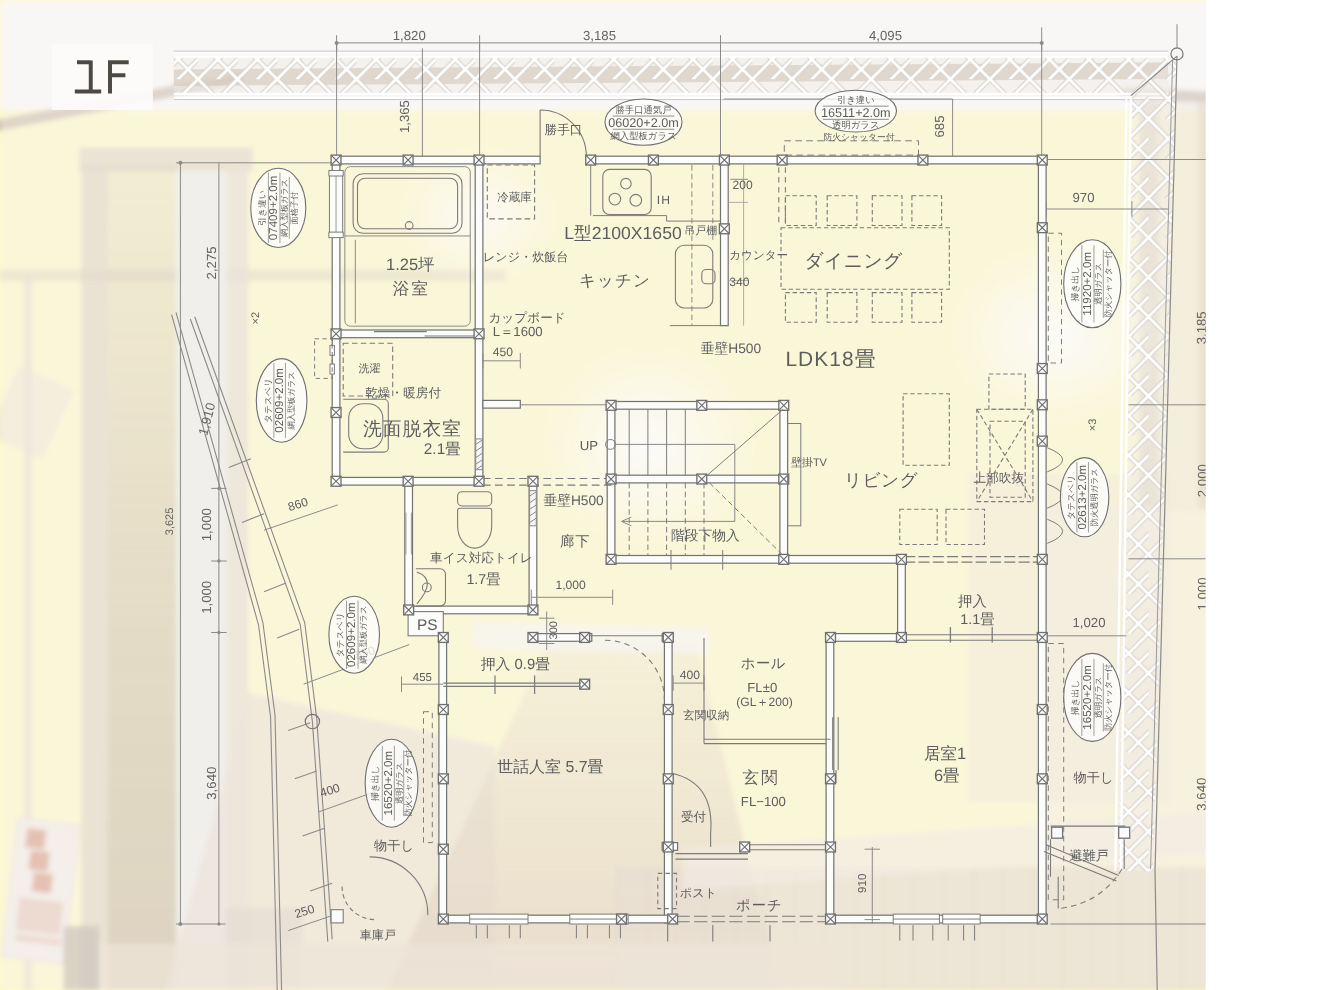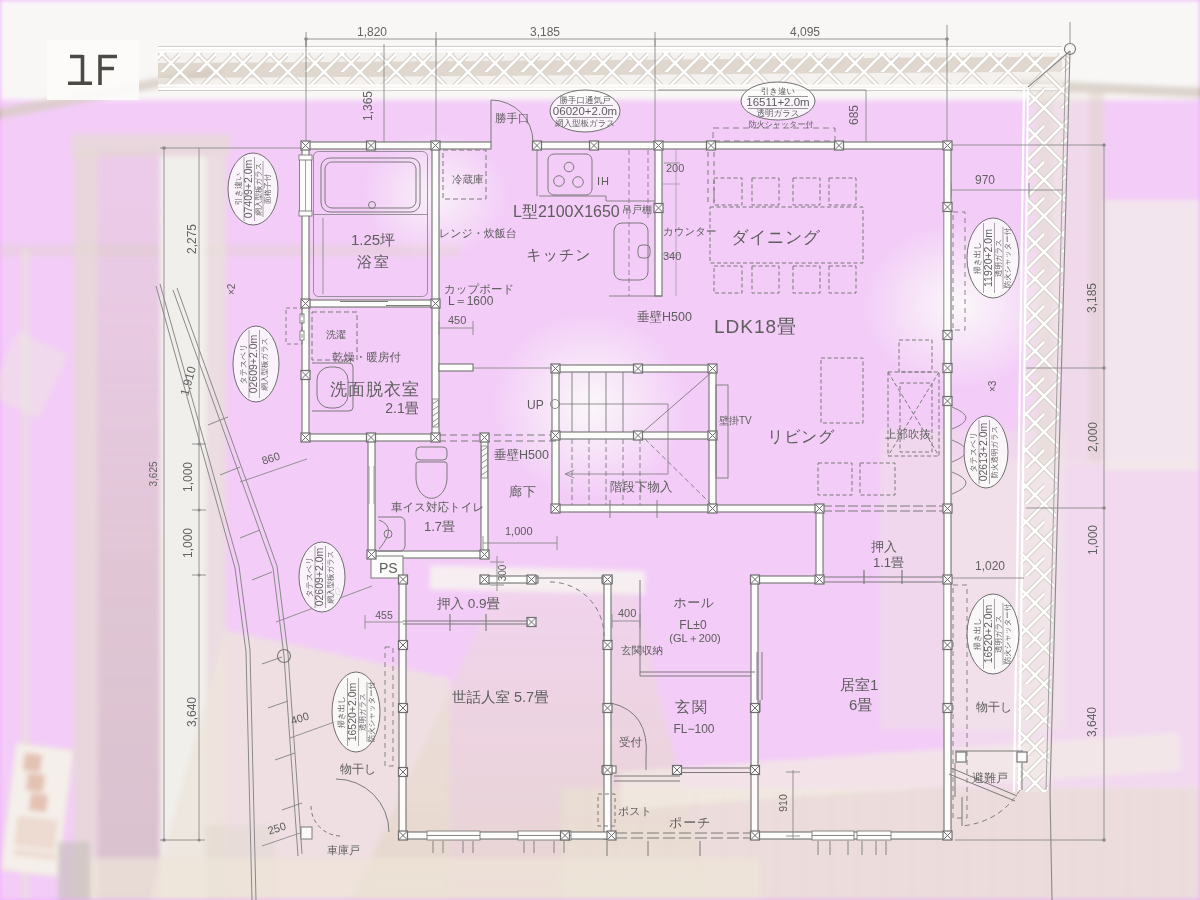--- a/index.html
+++ b/index.html
@@ -1,16 +1,16 @@
 <!DOCTYPE html>
 <html><head>
 <meta charset="utf-8">
 <style>
 html,body{margin:0;padding:0}
-.page{position:relative;width:1200px;height:900px;background:#f0abfc;overflow:hidden;font-family:"Liberation Sans",sans-serif}
+.page{position:relative;width:1096px;height:900px;background:#fef9c3;overflow:hidden;font-family:"Liberation Sans",sans-serif}
 .ph{position:absolute}
 </style>
 </head>
 <body>
 <div class="page">
 
 <div class="ph" style="left:0;top:0;width:1200px;height:900px;filter:blur(2.5px)">
 
   <div class="ph" style="left:0;top:0;width:1200px;height:100px;background:#fbfaf9"></div>
 

